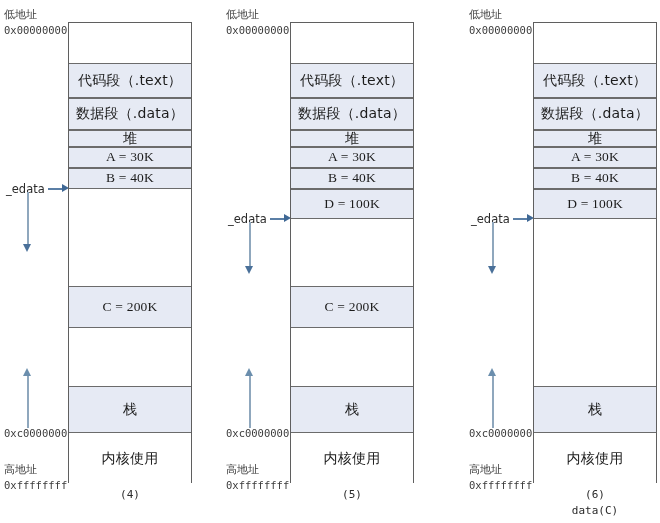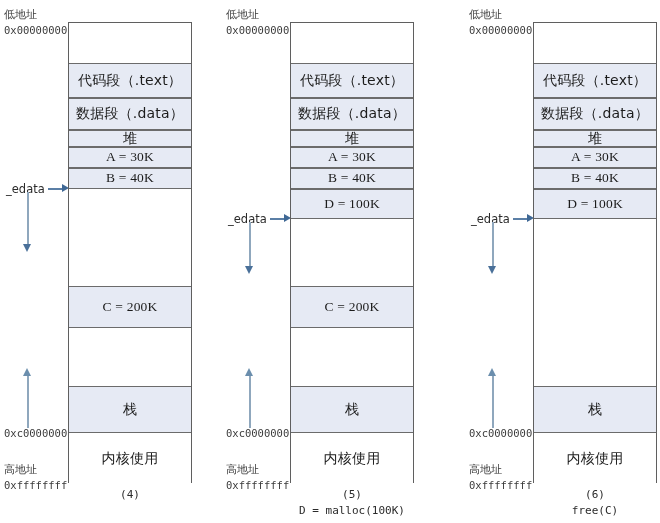--- a/index.html
+++ b/index.html
@@ -224,21 +224,20 @@
       <div class="seg filled cjk" style="top: 363px; height: 47px;">
         <span>栈</span>
       </div>
       <div class="seg empty cjk" style="top: 410px; height: 51px;">
         <span>内核使用</span>
       </div>
     </div>
 
   <div class="caption" style="left:68px;top:487px;width:124px;">
     <span class="idx">(5)</span>
-    <span class="op">D = malloc(100K)</span>
   </div>
 </div>
 
 <div class="column" style="left:465px;width:195px;">
 
   <div class="addr" style="left:4px;top:8px;">
     <span class="cjk-lbl">低地址</span>
     <span>0x00000000</span>
   </div>
 
@@ -288,15 +287,15 @@
       <div class="seg filled cjk" style="top: 363px; height: 47px;">
         <span>栈</span>
       </div>
       <div class="seg empty cjk" style="top: 410px; height: 51px;">
         <span>内核使用</span>
       </div>
     </div>
 
   <div class="caption" style="left:68px;top:487px;width:124px;">
     <span class="idx">(6)</span>
-    <span class="op">free(C)</span>
+    <span class="op">data(C)</span>
   </div>
 </div>
 
 </body></html>

